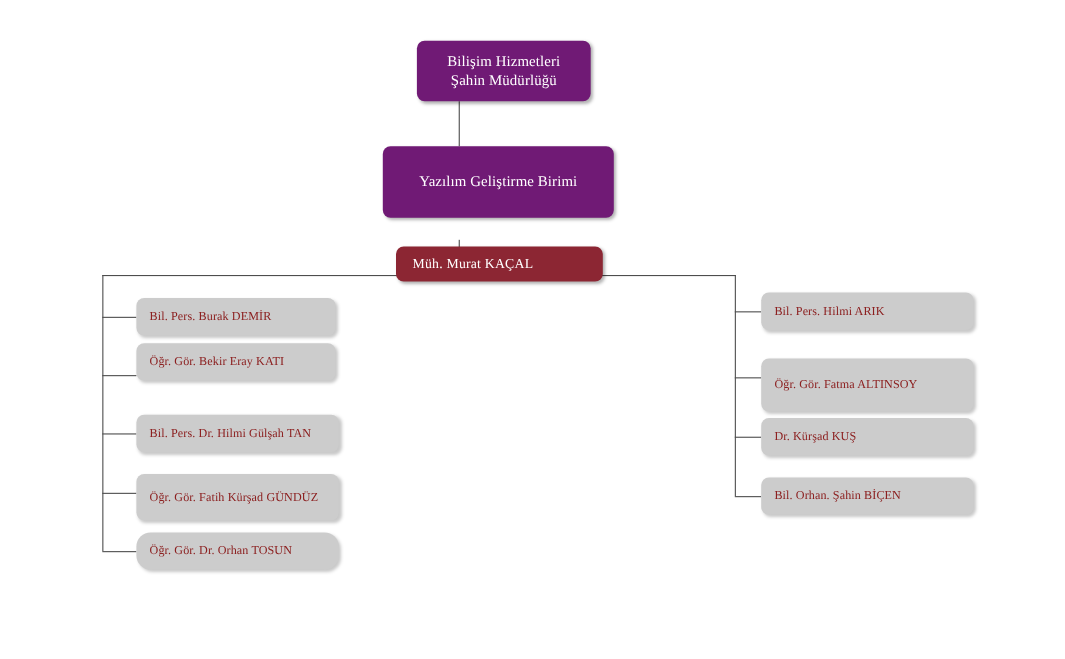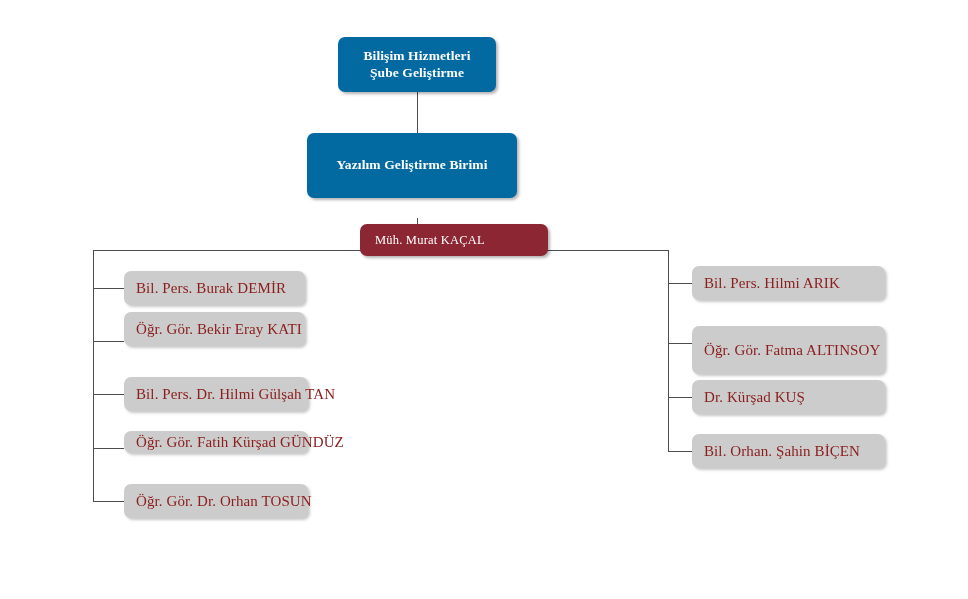--- a/index.html
+++ b/index.html
@@ -28,26 +28,27 @@
   .node {
     position: absolute;
     box-sizing: border-box;
     display: flex;
     align-items: center;
     border-radius: 7px;
   }
 
   
   .node-root {
-    background: #0369a1;
+    background: #701a75;
     color: #ffffff;
     justify-content: center;
     text-align: center;
-    font-weight: bold;
+    font-weight: normal;
     box-shadow: 2px 2px 3px rgba(0,0,0,0.30);
+    margin-left: 41px;
   }
   .node-root .node-label {
     line-height: 1.22;
     letter-spacing: 0.1px;
   }
 
   
   .node-manager {
     background: #8c2633;
     color: #ffffff;
@@ -62,21 +63,21 @@
 
   
   .node-staff {
     background: #cccccc;
     color: #8c2020;
     justify-content: flex-start;
     box-shadow: 2px 2px 3px rgba(0,0,0,0.22);
   }
   .node-staff .node-label {
     padding-left: 12px;
-    font-size: 15px;
+    font-size: 11px;
     letter-spacing: 0.1px;
     white-space: nowrap;
   }
 
   .node-label { display: block; }
 </style>
 </head>
 <body>
 
 <div id="chart-canvas">
@@ -98,45 +99,45 @@
   <div class="conn conn-h" style="left:93px; top:501px; width:31px;"></div>
 
   <div class="conn conn-h" style="left:668px; top:283px; width:24px;"></div>
   <div class="conn conn-h" style="left:668px; top:343px; width:24px;"></div>
   <div class="conn conn-h" style="left:668px; top:397px; width:24px;"></div>
   <div class="conn conn-h" style="left:668px; top:451px; width:24px;"></div>
 
   <div class="node node-root" style="left:338px; top:37px; width:158px; height:55px; font-size:13.5px;">
     <span class="node-label">
       <span>Bilişim Hizmetleri</span><br>
-      <span>Şube Geliştirme</span>
+      <span>Şahin Müdürlüğü</span>
     </span>
   </div>
 
   <div class="node node-root" style="left:307px; top:133px; width:210px; height:65px; font-size:13.5px;">
     <span class="node-label">Yazılım Geliştirme Birimi</span>
   </div>
 
   <div class="node node-manager" style="left:360px; top:186px; width:188px; height:32px;margin-top:38px;">
     <span class="node-label">Müh. Murat KAÇAL</span>
   </div>
 
   <div class="node node-staff" style="left:124px; top:271px; width:181px; height:34px;">
     <span class="node-label">Bil. Pers. Burak DEMİR</span>
   </div>
   <div class="node node-staff" style="left:124px; top:312px; width:181px; height:34px;">
     <span class="node-label">Öğr. Gör. Bekir Eray KATI</span>
   </div>
   <div class="node node-staff" style="left:124px; top:377px; width:184px; height:34px;">
     <span class="node-label">Bil. Pers. Dr. Hilmi Gülşah TAN</span>
   </div>
-  <div class="node node-staff" style="left:124px; top:431px; width:184px; height:22px;text-align:center;">
+  <div class="node node-staff" style="left:124px; top:431px; width:184px; height:42px;text-align:center;">
     <span class="node-label">Öğr. Gör. Fatih Kürşad GÜNDÜZ</span>
   </div>
-  <div class="node node-staff" style="left:124px; top:484px; width:184px; height:34px;">
+  <div class="node node-staff" style="left:124px; top:484px; width:184px; height:34px;border-radius:13px;">
     <span class="node-label">Öğr. Gör. Dr. Orhan TOSUN</span>
   </div>
 
   <div class="node node-staff" style="left:692px; top:266px; width:193px; height:34px;">
     <span class="node-label">Bil. Pers. Hilmi ARIK</span>
   </div>
   <div class="node node-staff" style="left:692px; top:326px; width:193px; height:48px;">
     <span class="node-label">Öğr. Gör. Fatma ALTINSOY</span>
   </div>
   <div class="node node-staff" style="left:692px; top:380px; width:193px; height:34px;">

